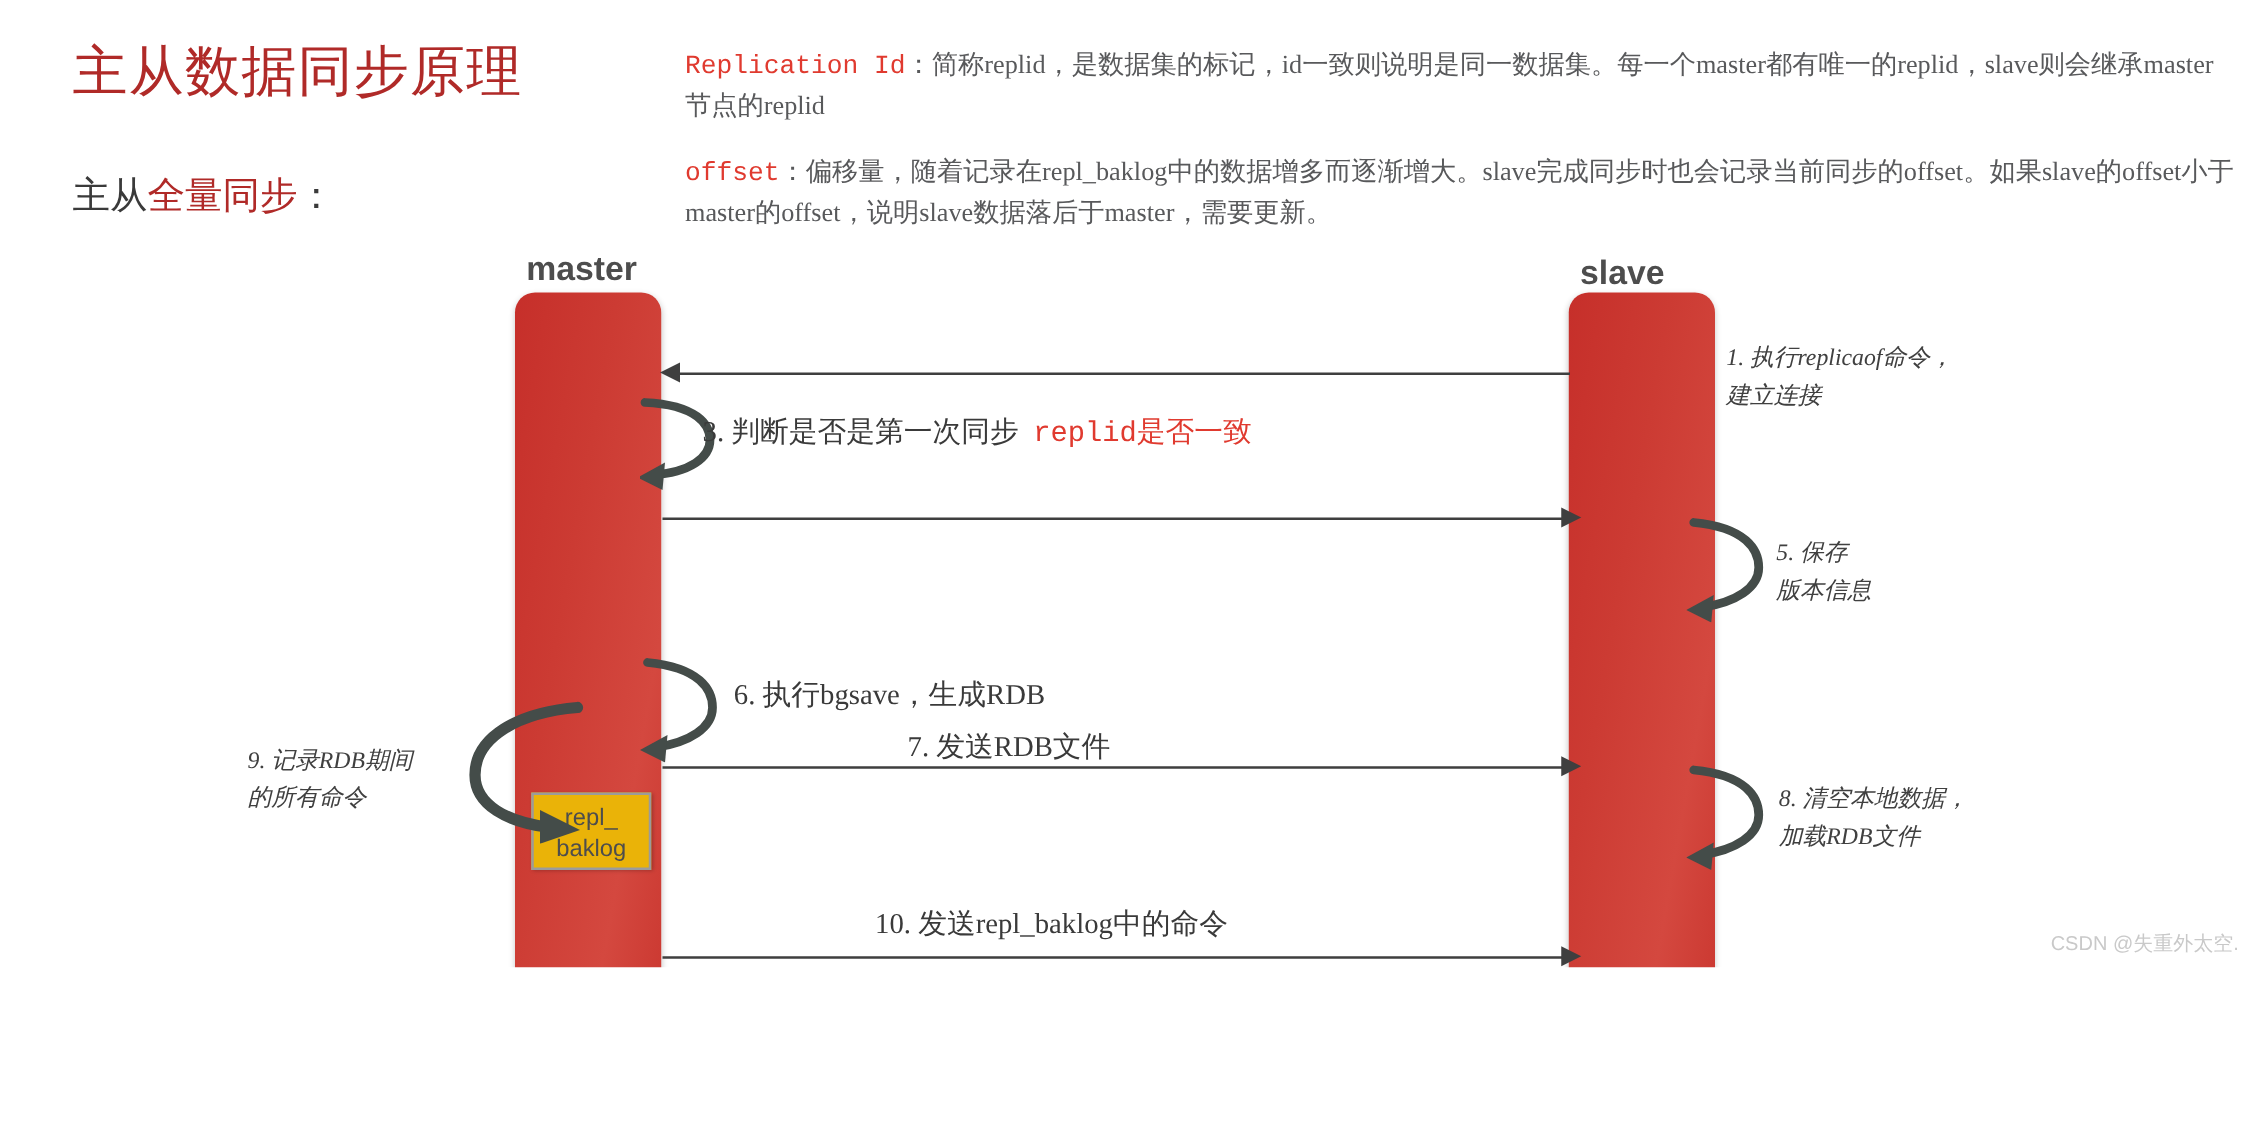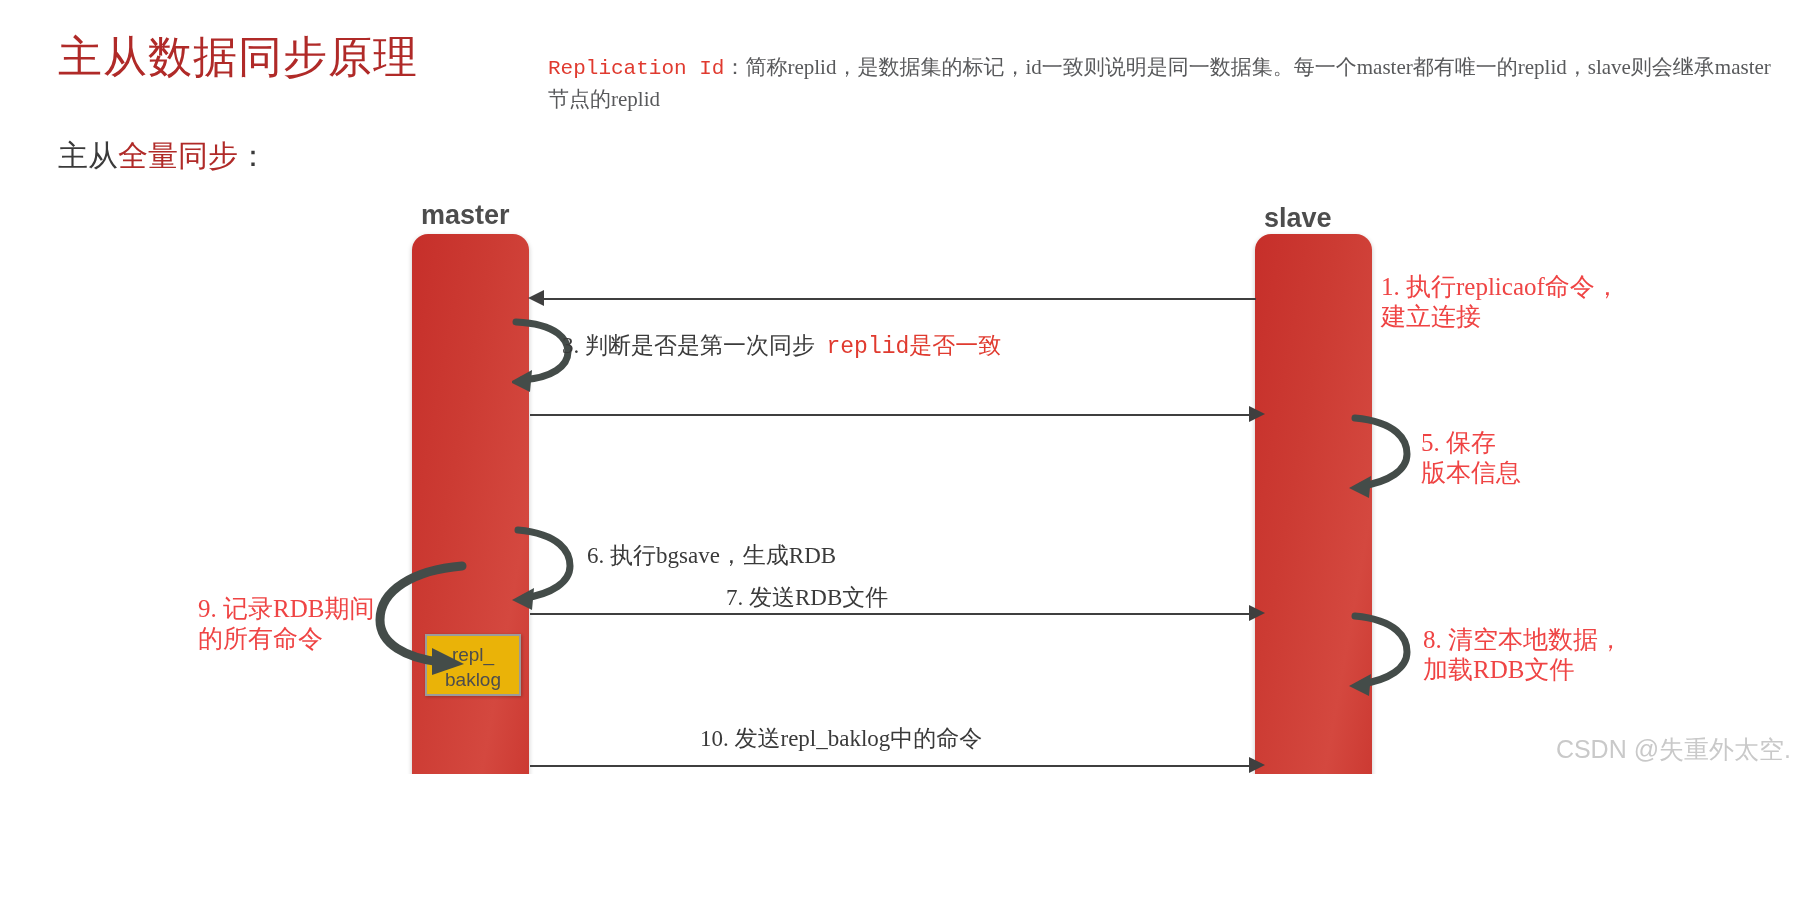--- a/index.html
+++ b/index.html
@@ -44,21 +44,21 @@
     font-size: 21px;
     line-height: 31px;
     color: #58595b;
     width: 1240px;
   }
   .note .code {
     color: #e03a2f;
     font-family: "Liberation Mono", "DejaVu Sans Mono", monospace;
     font-size: 21px;
   }
-  #note-replid { top: 36px; margin-top: 16px; }
+  #note-replid { top: 36px; }
   #note-offset { top: 122px; }
 
   
   .node-label {
     position: absolute;
     font-family: "Liberation Sans", "DejaVu Sans", sans-serif;
     font-size: 27px;
     color: #4d4d4d;
     white-space: nowrap;
     font-weight: bold;
@@ -124,33 +124,34 @@
   }
 
   
   .self-loop {
     position: absolute;
   }
 
   
   .side-note {
     position: absolute;
-    font-size: 25px;
+    font-size: 19px;
     line-height: 30px;
-    color: #ef4444;
+    color: #404040;
     white-space: pre-line;
+    font-style: italic;
   }
 
   
   #watermark {
     position: absolute;
     right: 18px;
     bottom: 8px;
     font-family: "Liberation Sans", "DejaVu Sans", sans-serif;
-    font-size: 25px;
+    font-size: 16px;
     color: #c9c9c9;
     white-space: nowrap;
   }
 </style>
 </head>
 <body>
 
 <div id="page">
 
   <div class="title">
@@ -158,20 +159,23 @@
   </div>
 
   <div class="subtitle">
     <span>主从</span><span class="hl">全量同步</span><span>：</span>
   </div>
 
   <div class="note" id="note-replid">
     <span class="code">Replication Id</span><span class="mono-inline">：简称replid，是数据集的标记，id一致则说明是同一数据集。每一个master都有唯一的replid，slave则会继承master节点的replid</span>
   </div>
 
+  <div class="note" id="note-offset">
+    <span class="code">offset</span><span>：偏移量，随着记录在repl_baklog中的数据增多而逐渐增大。slave完成同步时也会记录当前同步的offset。如果slave的offset小于master的offset，说明slave数据落后于master，需要更新。</span>
+  </div>
 
   <div class="node-label" id="label-master">master</div>
   <div class="node-label" id="label-slave">slave</div>
 
   <div class="lifeline" id="lifeline-master"></div>
   <div class="lifeline" id="lifeline-slave"></div>
 
   <div id="repl-baklog-box">
     <div>repl_</div>
     <div>baklog</div>

